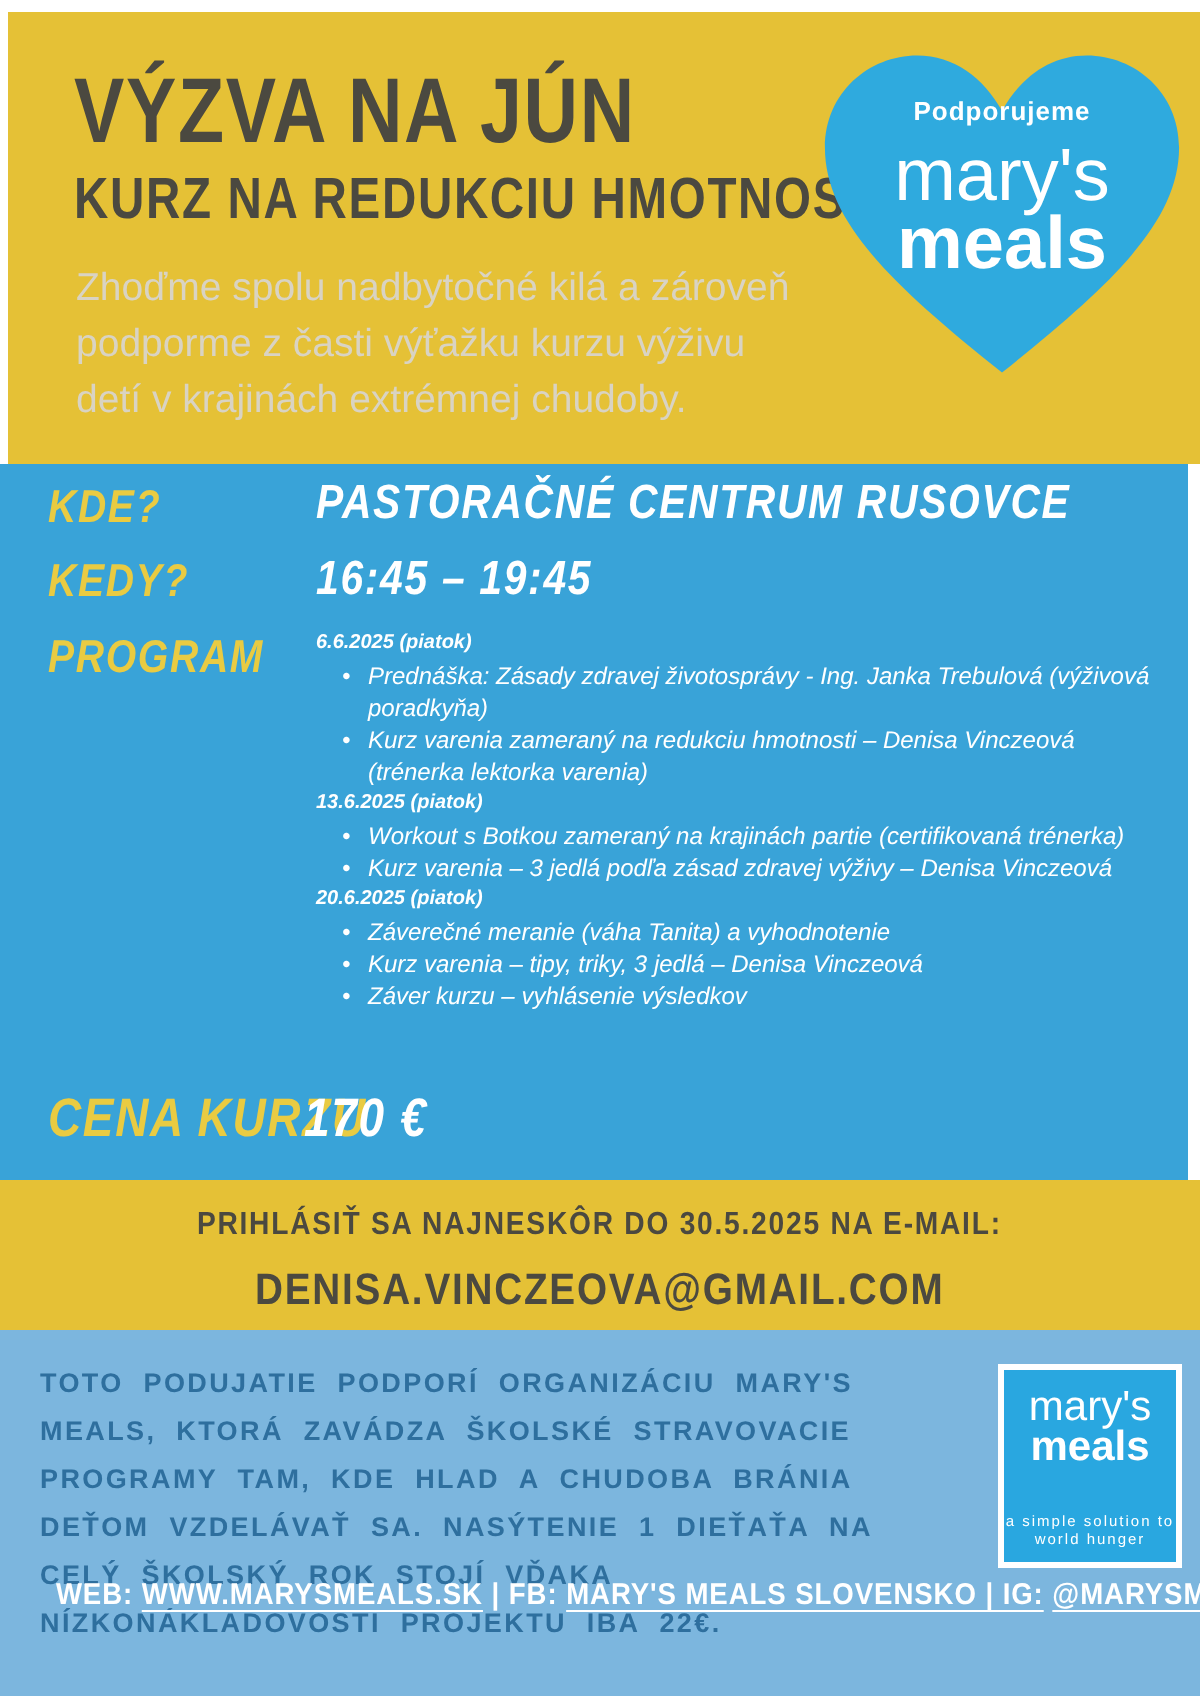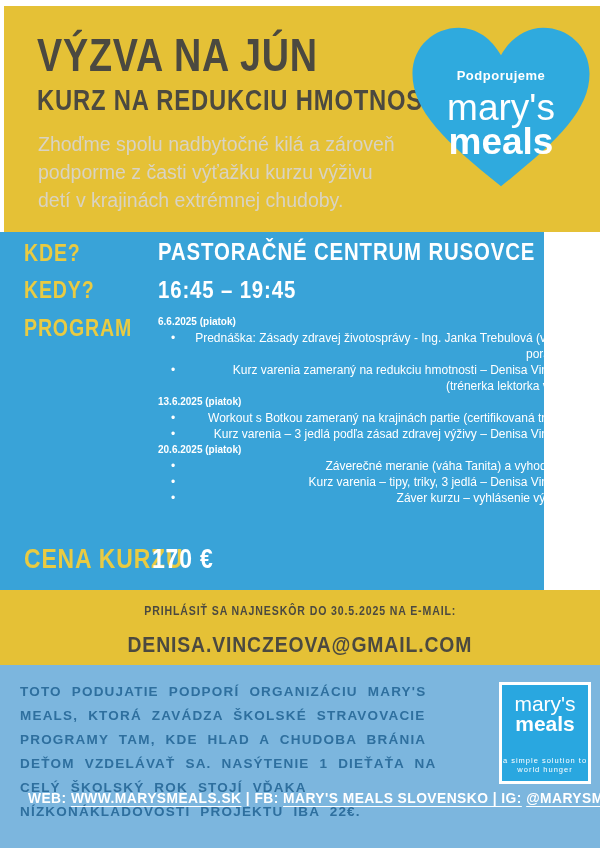--- a/index.html
+++ b/index.html
@@ -1,55 +1,55 @@
 <!DOCTYPE html>
 <html><head>
 <meta charset="utf-8">
 <style>
   html,body{margin:0;padding:0;}
   .page{position:relative;width:600px;height:848px;background:#ffffff;overflow:hidden;
         font-family:"Liberation Sans",sans-serif;}
 
   
   .sec-top{position:absolute;top:6px;left:4px;width:596px;height:226px;background:#e5c136;}
-  .sec-main{position:absolute;top:232px;left:0;width:544px;height:358px;background:#39a3d8;}
+  .sec-main{position:absolute;top:232px;left:0;width:594px;height:358px;background:#39a3d8;font-style:italic;}
   .sec-band{position:absolute;top:590px;left:0;width:600px;height:75px;background:#e5c136;}
   .sec-bottom{position:absolute;top:665px;left:0;width:600px;height:183px;background:#7cb6de;}
 
   
   .title{position:absolute;left:33px;top:22px;font-size:46px;font-weight:bold;color:#4b4940;
          letter-spacing:1px;display:inline-block;transform:scaleX(.82);transform-origin:left center;white-space:nowrap;}
   .subtitle{position:absolute;left:33px;top:78px;font-size:29px;font-weight:bold;color:#4b4940;
             letter-spacing:1px;display:inline-block;transform:scaleX(.82);transform-origin:left center;white-space:nowrap;}
   .intro{position:absolute;left:34px;top:124px;width:360px;font-size:19.5px;line-height:28px;color:#d9d3c3;}
 
   
   .heart-wrap{position:absolute;left:399px;top:18px;width:196px;height:166px;}
   .heart-wrap svg{position:absolute;left:0;top:0;}
-  .heart-text{position:absolute;left:0;top:44px;width:100%;text-align:center;color:#ffffff;}
+  .heart-text{position:absolute;left:0;top:24px;width:100%;text-align:center;color:#ffffff;}
   .support{font-size:13px;font-weight:bold;letter-spacing:.5px;}
   .brand-top{font-size:37px;font-weight:normal;line-height:38px;margin-top:6px;}
   .brand-bottom{font-size:37px;font-weight:bold;line-height:30px;}
 
   
   .lbl{position:absolute;left:24px;font-size:23px;font-weight:bold;color:#e9cb42;letter-spacing:1px;
        display:inline-block;transform:scaleX(.85);transform-origin:left center;white-space:nowrap;}
   .val-big{position:absolute;left:158px;font-size:24px;font-weight:bold;color:#ffffff;letter-spacing:1px;
        display:inline-block;transform:scaleX(.85);transform-origin:left center;white-space:nowrap;}
   .program-list{position:absolute;left:158px;top:82px;width:428px;color:#ffffff;}
   .prog-date{font-size:10px;font-weight:bold;line-height:16px;}
-  .prog-items{list-style:none;margin:0;padding:0;text-align:right;}
+  .prog-items{list-style:none;margin:0;padding:0;}
   .prog-items li{position:relative;font-size:12px;line-height:16px;padding-left:26px;}
   .prog-items li::before{content:"•";position:absolute;left:13px;top:0;}
   .price-row-label{top:312px;font-size:27px;}
   .price-row-value{top:312px;left:152px;font-size:27px;}
 
   
   .band-line1,.band-line2{position:absolute;left:0;width:100%;text-align:center;color:#4b4940;font-weight:bold;}
-  .band-line1{top:14px;font-size:12px;}
+  .band-line1{top:14px;font-size:16px;}
   .band-line2{top:42px;font-size:22px;}
   .band-line1 span,.band-line2 span{display:inline-block;transform:scaleX(.88);letter-spacing:1px;white-space:nowrap;}
 
   
   .about{position:absolute;left:20px;top:15px;width:465px;color:#2e6f9e;font-weight:bold;
          font-size:13.5px;line-height:24px;letter-spacing:1.2px;word-spacing:5px;}
   .logo-box{position:absolute;left:499px;top:17px;width:86px;height:96px;background:#29a7e0;
             border:3px solid #ffffff;box-sizing:content-box;text-align:center;color:#ffffff;}
   .logo-top{font-size:21px;font-weight:normal;line-height:22px;margin-top:8px;}
   .logo-bottom{font-size:21px;font-weight:bold;line-height:17px;}

